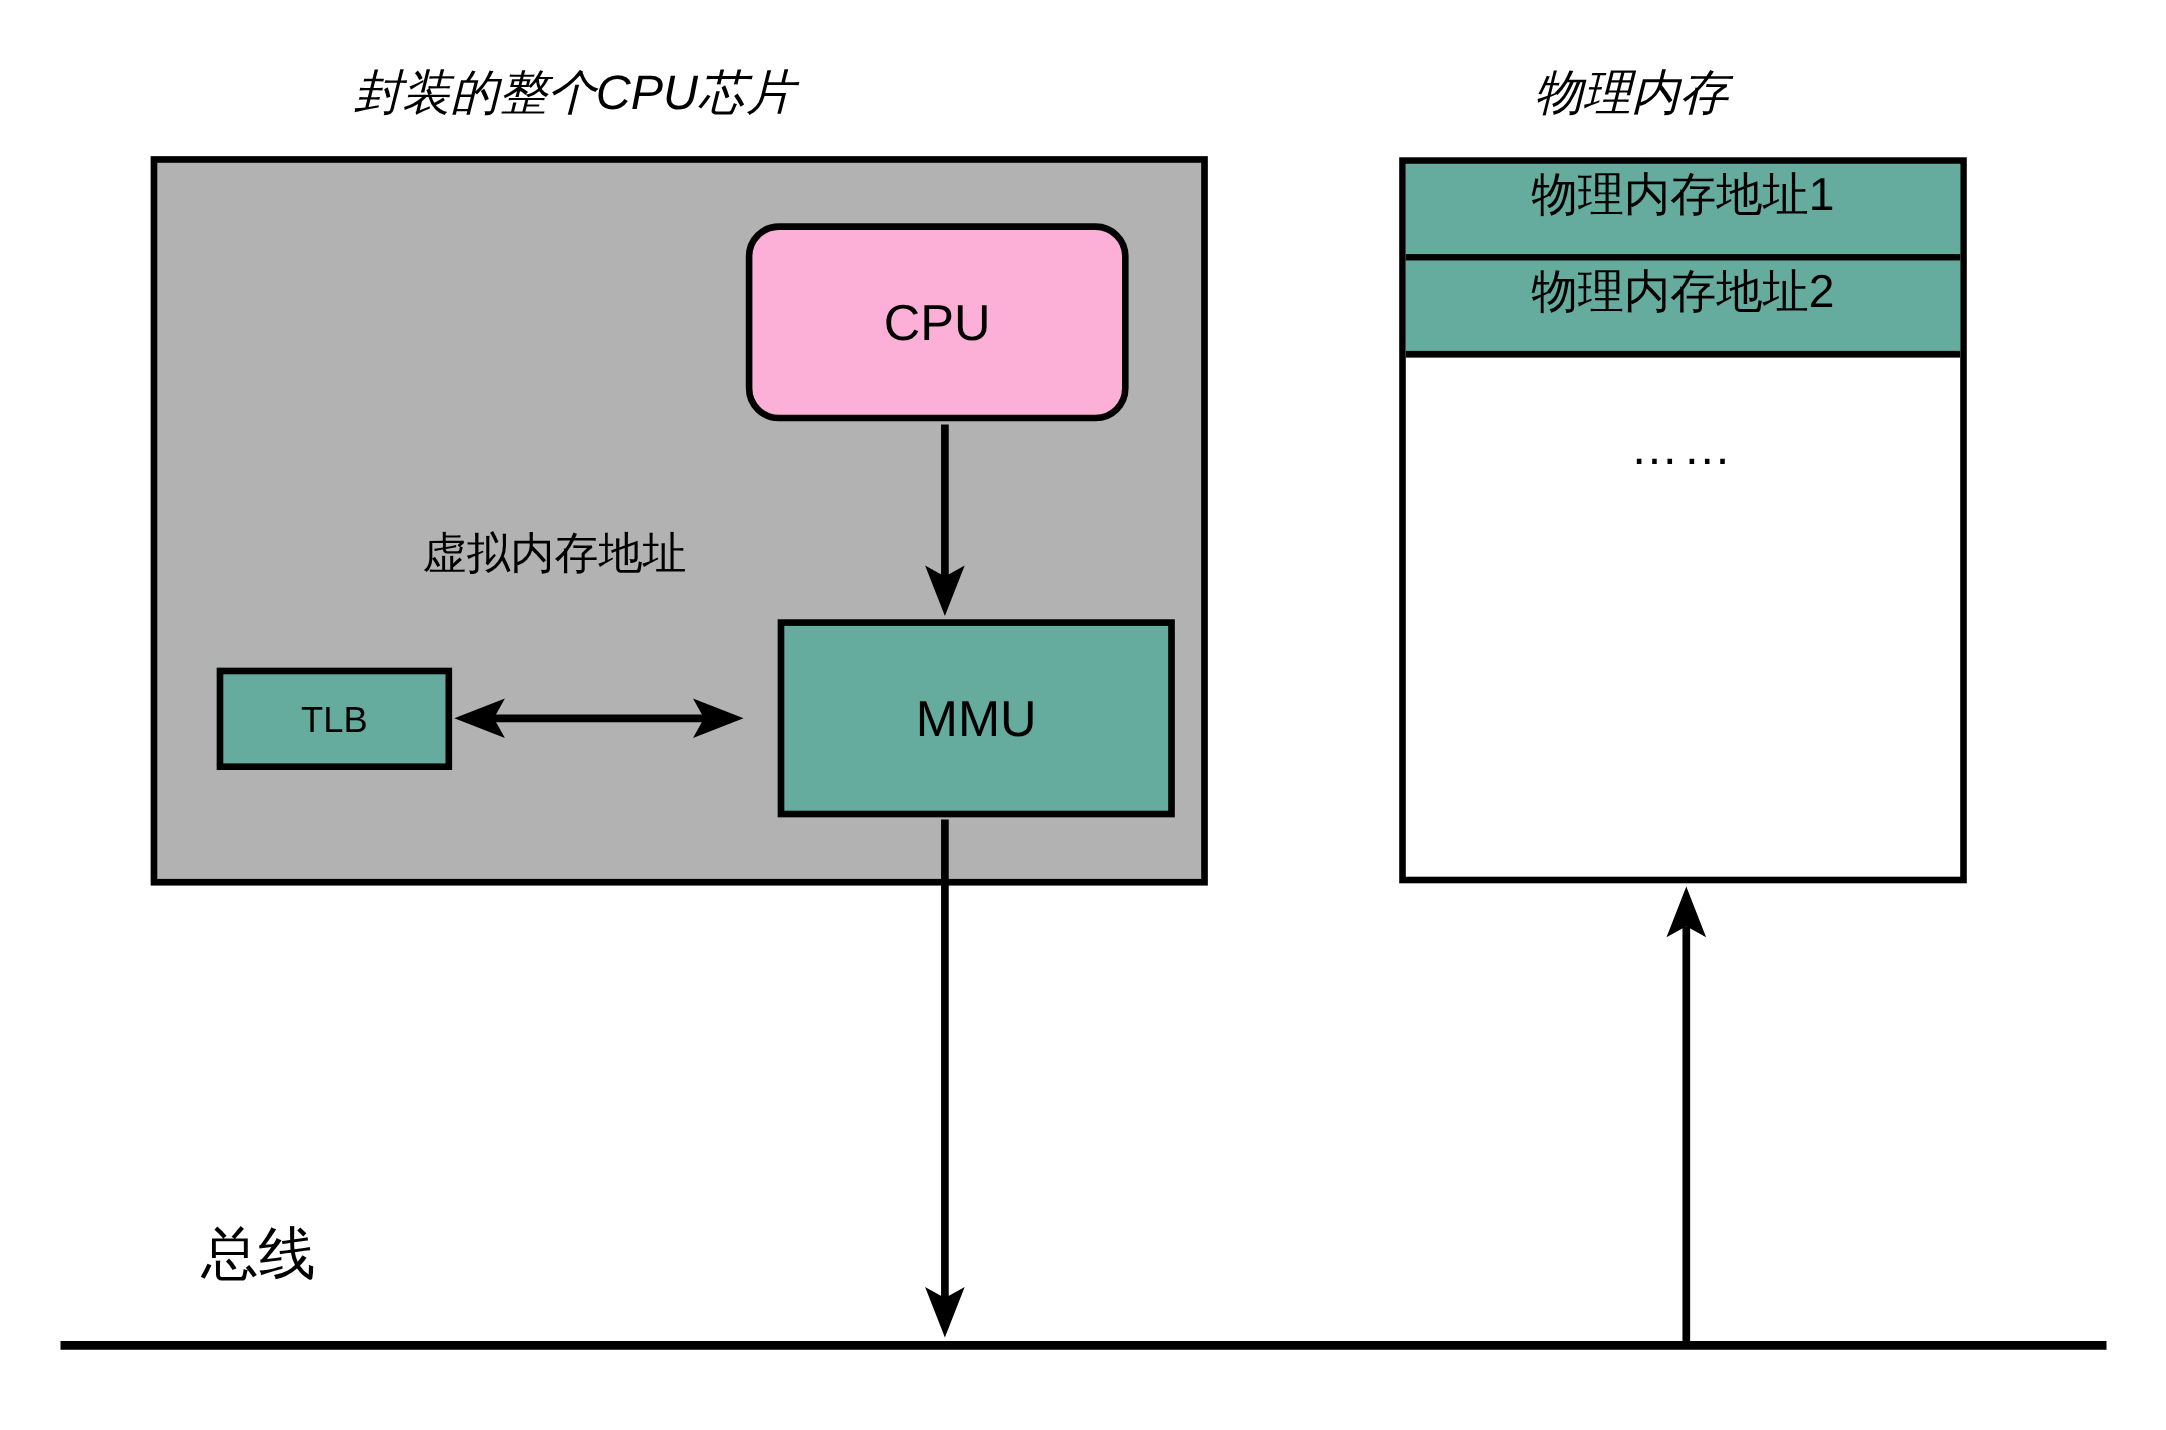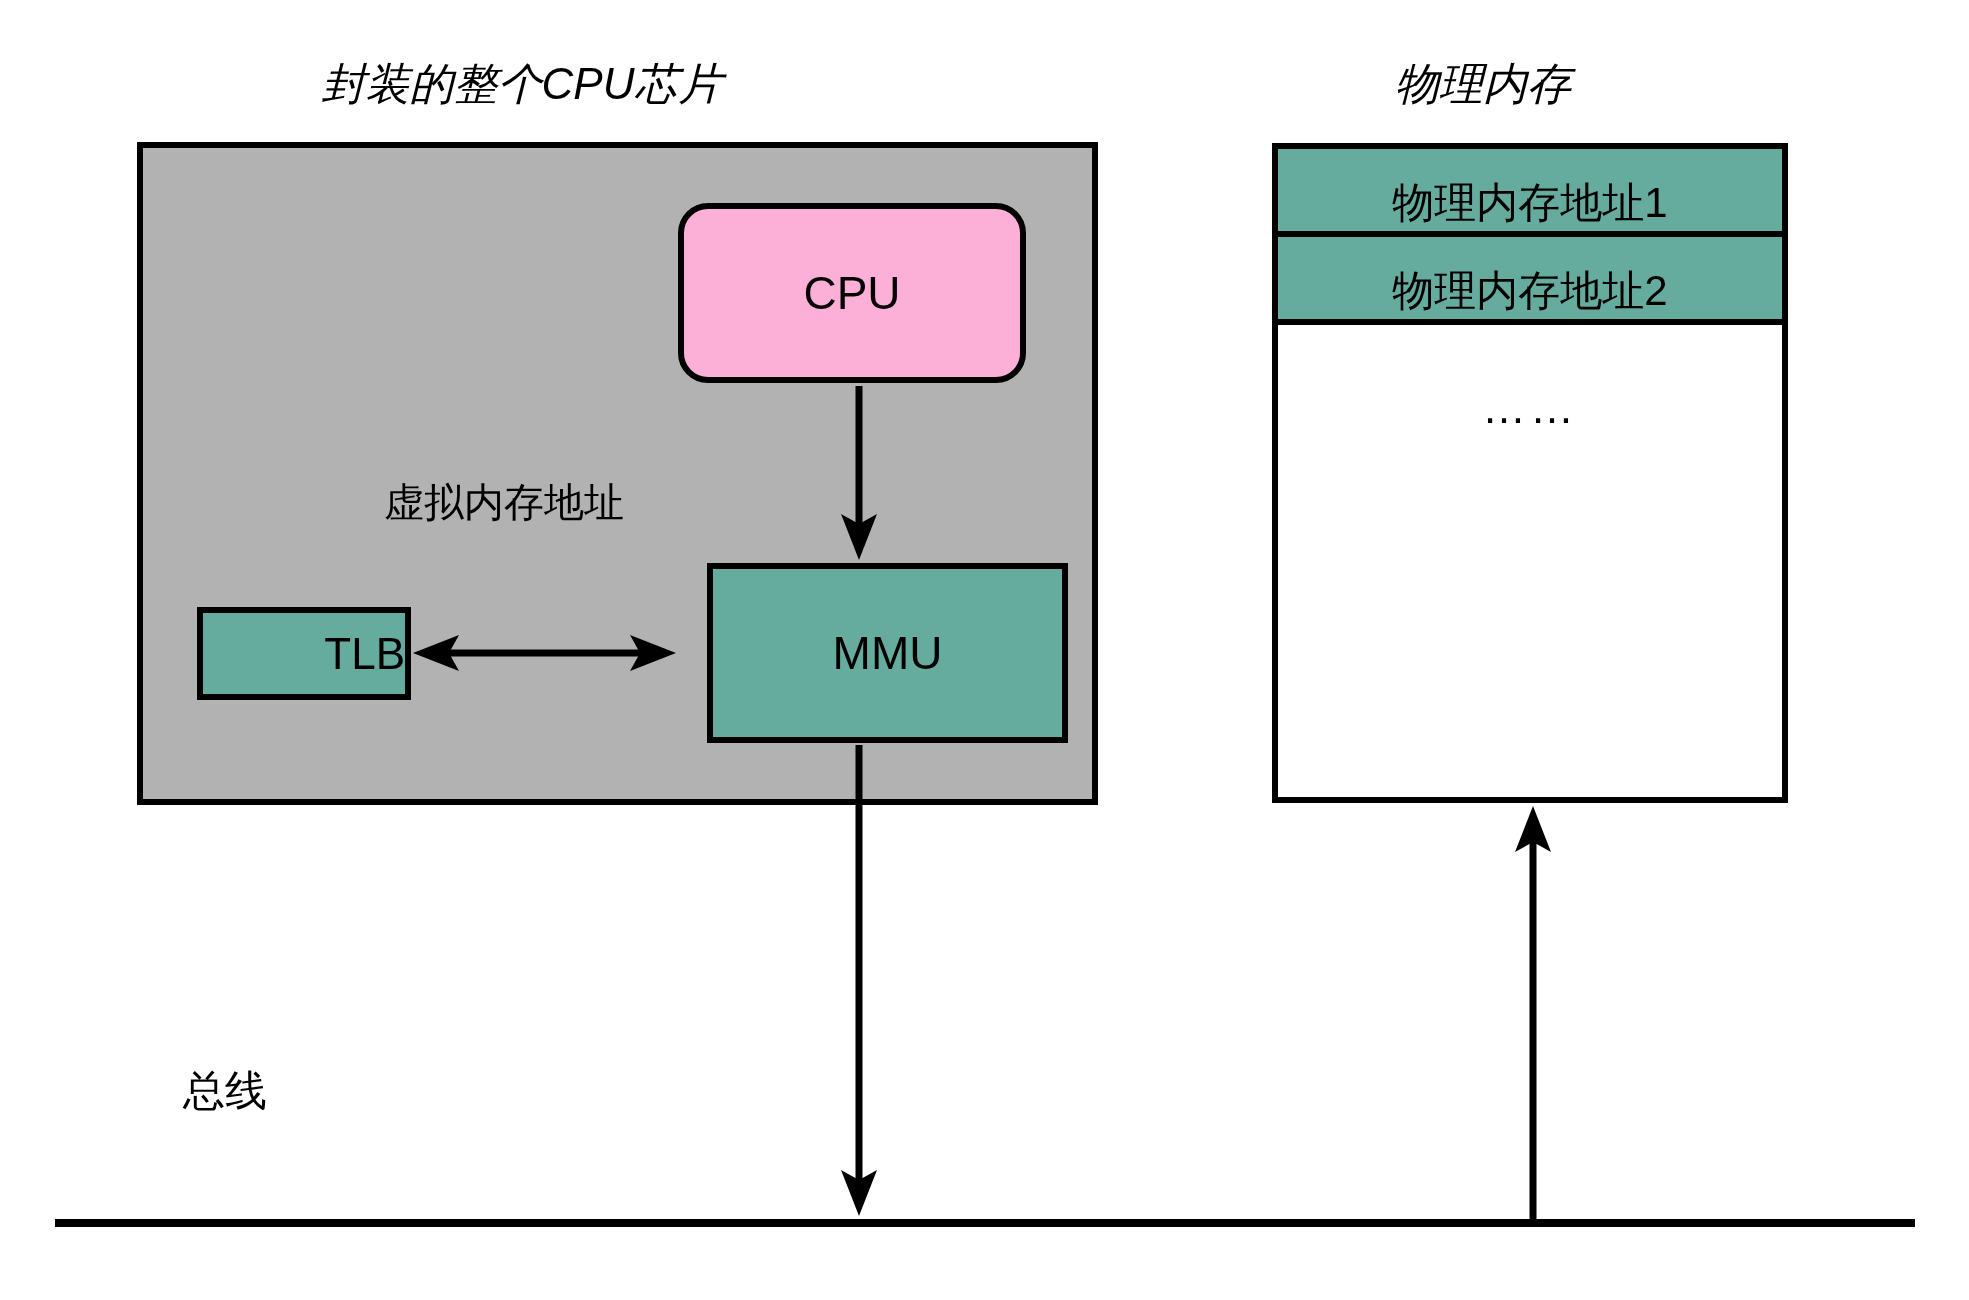--- a/index.html
+++ b/index.html
@@ -54,47 +54,46 @@
     left: 678px; top: 563px;
     width: 361px; height: 180px;
     background: #65ab9e;
     font-size: 46px;
     margin-left: 29px;
   }
   .tlb-box {
     left: 197px; top: 607px;
     width: 214px; height: 93px;
     background: #65ab9e;
-    font-size: 44px;
-    justify-content: flex-end;
+    font-size: 33px;
   }
   .float-label {
     position: absolute;
     font-size: 40px;
     white-space: pre-line;
   }
   .virtual-addr { left: 354px; top: 455px; width: 300px; text-align: center; margin-top: 20px; }
   .phys-addr    { left: 933px; top: 938px; width: 120px; line-height: 48px; text-align: left; }
-  .bus-label    { left: 183px; top: 1063px; font-size: 42px; }
+  .bus-label    { left: 183px; top: 1105px; font-size: 52px; }
 
   .mem-box {
     position: absolute;
     left: 1272px; top: 143px;
     width: 516px; height: 660px;
     background: #ffffff;
     border: 6px solid #000000;
     box-sizing: border-box;
   }
   .mem-row {
     height: 88px;
     box-sizing: border-box;
     border-bottom: 6px solid #000000;
     background: #65ab9e;
     display: flex;
-    align-items: flex-end;
+    align-items: flex-start;
     justify-content: center;
     font-size: 42px;
   }
   .mem-ellipsis {
     margin-top: 58px;
     text-align: center;
     font-size: 44px;
     letter-spacing: 4px;
   }
   svg.connectors {

